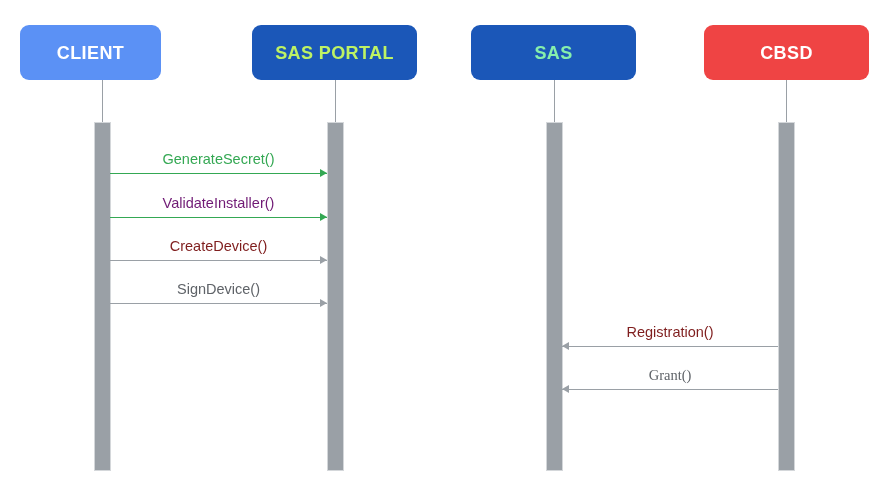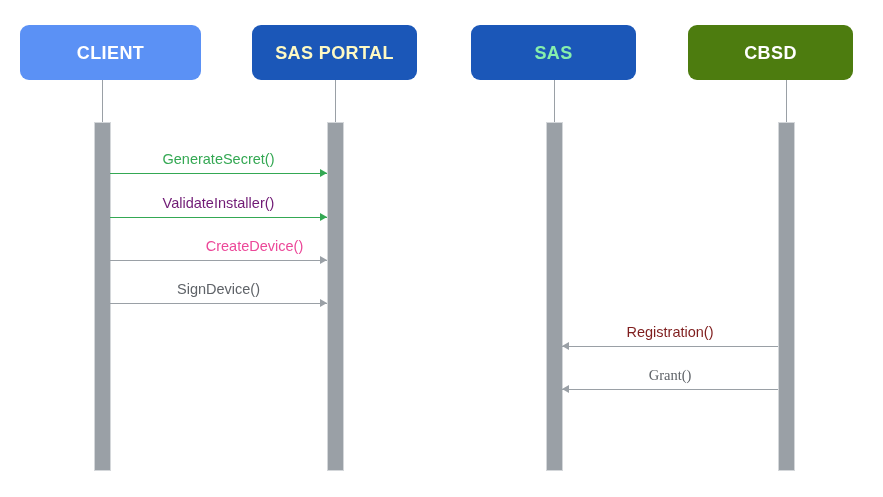--- a/index.html
+++ b/index.html
@@ -79,30 +79,30 @@
     left: 0;
     white-space: nowrap;
   }
 </style>
 </head>
 <body>
 
 <div id="canvas" style="background: rgb(255, 255, 255);">
 
   <div id="actors-layer">
-      <div class="actor-box" style="left: 20px; top: 25px; width: 181px; height: 55px; background: rgb(91, 145, 245);">
+      <div class="actor-box" style="left: 20px; top: 25px; width: 141px; height: 55px; background: rgb(91, 145, 245);">
         <span class="actor-label" style="color: rgb(255, 255, 255);">CLIENT</span>
       </div>
       <div class="actor-box" style="left: 252px; top: 25px; width: 165px; height: 55px; background: rgb(27, 87, 184);">
-        <span class="actor-label" style="color: #fef9c3;">SAS PORTAL</span>
+        <span class="actor-label" style="color: #bef264;">SAS PORTAL</span>
       </div>
       <div class="actor-box" style="left: 471px; top: 25px; width: 165px; height: 55px; background: rgb(27, 87, 184);">
         <span class="actor-label" style="color: #86efac;">SAS</span>
       </div>
-      <div class="actor-box" style="left: 688px; top: 25px; width: 165px; height: 55px; background: #4d7c0f;">
+      <div class="actor-box" style="left: 704px; top: 25px; width: 165px; height: 55px; background: #ef4444;">
         <span class="actor-label" style="color: rgb(255, 255, 255);">CBSD</span>
       </div>
     </div>
 
   <div id="lifelines-layer">
       <div class="lifeline" style="left: 102px; top: 80px; height: 42px; background: rgb(154, 160, 166);"></div>
       <div class="activation" style="left: 94px; top: 122px; width: 17px; height: 349px; background: rgb(154, 160, 166); border-color: rgb(212, 215, 218);"></div>
       <div class="lifeline" style="left: 335px; top: 80px; height: 42px; background: rgb(154, 160, 166);"></div>
       <div class="activation" style="left: 327px; top: 122px; width: 17px; height: 349px; background: rgb(154, 160, 166); border-color: rgb(212, 215, 218);"></div>
       <div class="lifeline" style="left: 554px; top: 80px; height: 42px; background: rgb(154, 160, 166);"></div>
@@ -118,21 +118,21 @@
         <div class="msg-label" style="color: rgb(52, 168, 83); text-align: center;">GenerateSecret()</div>
       </div>
       <div class="message" style="left: 110px; top: 217px; width: 217px; height: 0px;">
         <div class="msg-line" style="width: 217px; border-top-color: rgb(52, 168, 83);"></div>
         <div class="msg-head right" style="border-left-color: rgb(52, 168, 83); left: 210px;"></div>
         <div class="msg-label" style="color: #701a75;">ValidateInstaller()</div>
       </div>
       <div class="message" style="left: 110px; top: 260px; width: 217px; height: 0px;">
         <div class="msg-line" style="width: 217px; border-top-color: rgb(154, 160, 166);"></div>
         <div class="msg-head right" style="border-left-color: rgb(154, 160, 166); left: 210px;"></div>
-        <div class="msg-label" style="color: #ec4899; padding-left: 36px;">CreateDevice()</div>
+        <div class="msg-label" style="color: #7f1d1d;">CreateDevice()</div>
       </div>
       <div class="message" style="left: 110px; top: 303px; width: 217px; height: 0px;">
         <div class="msg-line" style="width: 217px; border-top-color: rgb(154, 160, 166);"></div>
         <div class="msg-head right" style="border-left-color: rgb(154, 160, 166); left: 210px;"></div>
         <div class="msg-label" style="color: rgb(95, 99, 104); margin-top: 20px;">SignDevice()</div>
       </div>
       <div class="message" style="left: 562px; top: 346px; width: 216px; height: 0px;">
         <div class="msg-line" style="width: 216px; border-top-color: rgb(154, 160, 166);"></div>
         <div class="msg-head left" style="border-right-color: rgb(154, 160, 166); left: 0px;"></div>
         <div class="msg-label" style="color: #7f1d1d;">Registration()</div>

